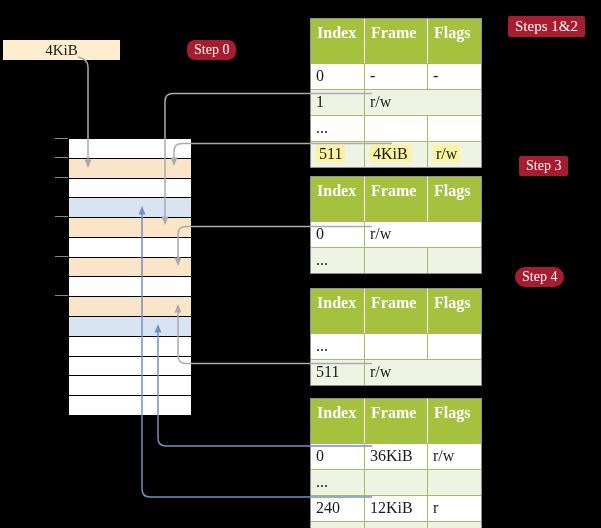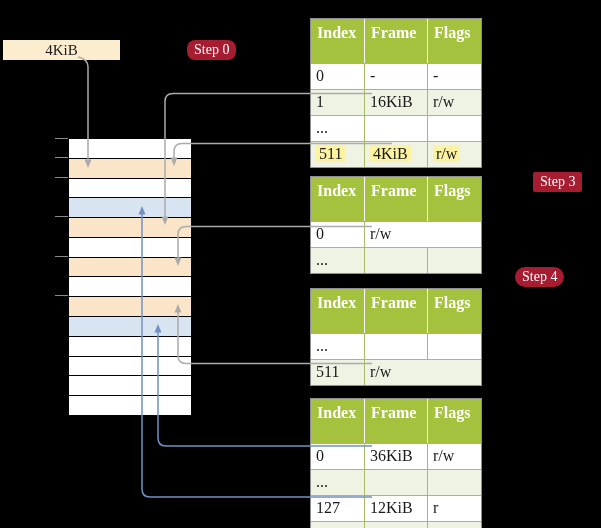--- a/index.html
+++ b/index.html
@@ -17,21 +17,21 @@
   }
 
   
   .badge {
     position:absolute; background:var(--step-badge,#A61C30); color:#fff;
     font-size:14px; line-height:16px; padding:2px 7px; border-radius:2px;
     white-space:nowrap;
   }
   .badge-step0  { left:187px; top:40px;border-radius:8px; }
   .badge-steps12{ left:508px; top:16px; font-size:15px; line-height:17px; }
-  .badge-step3  { left:519px; top:172px;margin-left:14px; }
+  .badge-step3  { left:519px; top:156px; }
   .badge-step4  { left:515px; top:267px;border-radius:10px; }
 
   
   .memory {
     position:absolute; left:68px; top:138px; width:122px; height:276px;
     border:1px solid #000; display:flex; flex-direction:column;
   }
   .mem-row { flex:1 1 auto; border-bottom:1px solid #000; }
   .mem-row:last-child { border-bottom:none; }
   .mem-white { background:var(--mem-white,#fff); }
@@ -71,20 +71,21 @@
 </head>
 <body>
 
 <div class="canvas">
 
   <div class="page-box">
     <span>4KiB</span>
   </div>
 
   <span class="badge badge-step0">Step 0</span>
+  <span class="badge badge-steps12">Steps 1&amp;2</span>
   <span class="badge badge-step3">Step 3</span>
   <span class="badge badge-step4">Step 4</span>
 
   <div class="memory">
       <div class="mem-row mem-white"></div>
       <div class="mem-row mem-peach"></div>
       <div class="mem-row mem-white"></div>
       <div class="mem-row mem-blue"></div>
       <div class="mem-row mem-peach"></div>
       <div class="mem-row mem-white"></div>
@@ -105,21 +106,20 @@
           <div class="pt-header-cell">Frame</div>
           <div class="pt-header-cell">Flags</div>
         </div>
         <div class="pt-row">
           <div class="pt-cell">0</div>
           <div class="pt-cell">-</div>
           <div class="pt-cell">-</div>
         </div>
         <div class="pt-row shade">
           <div class="pt-cell">1</div>
-          <div class="pt-cell">16KiB</div>
           <div class="pt-cell">r/w</div>
         </div>
         <div class="pt-row">
           <div class="pt-cell">...</div>
           <div class="pt-cell"></div>
           <div class="pt-cell"></div>
         </div>
         <div class="pt-row shade">
           <div class="pt-cell"><span class="hl">511</span></div>
           <div class="pt-cell"><span class="hl">4KiB</span></div>
@@ -168,21 +168,21 @@
           <div class="pt-cell">0</div>
           <div class="pt-cell">36KiB</div>
           <div class="pt-cell">r/w</div>
         </div>
         <div class="pt-row shade">
           <div class="pt-cell">...</div>
           <div class="pt-cell"></div>
           <div class="pt-cell"></div>
         </div>
         <div class="pt-row">
-          <div class="pt-cell">127</div>
+          <div class="pt-cell">240</div>
           <div class="pt-cell">12KiB</div>
           <div class="pt-cell">r</div>
         </div>
         <div class="pt-row shade">
           <div class="pt-cell">...</div>
           <div class="pt-cell"></div>
           <div class="pt-cell"></div>
         </div>
       </div>
     </div>

